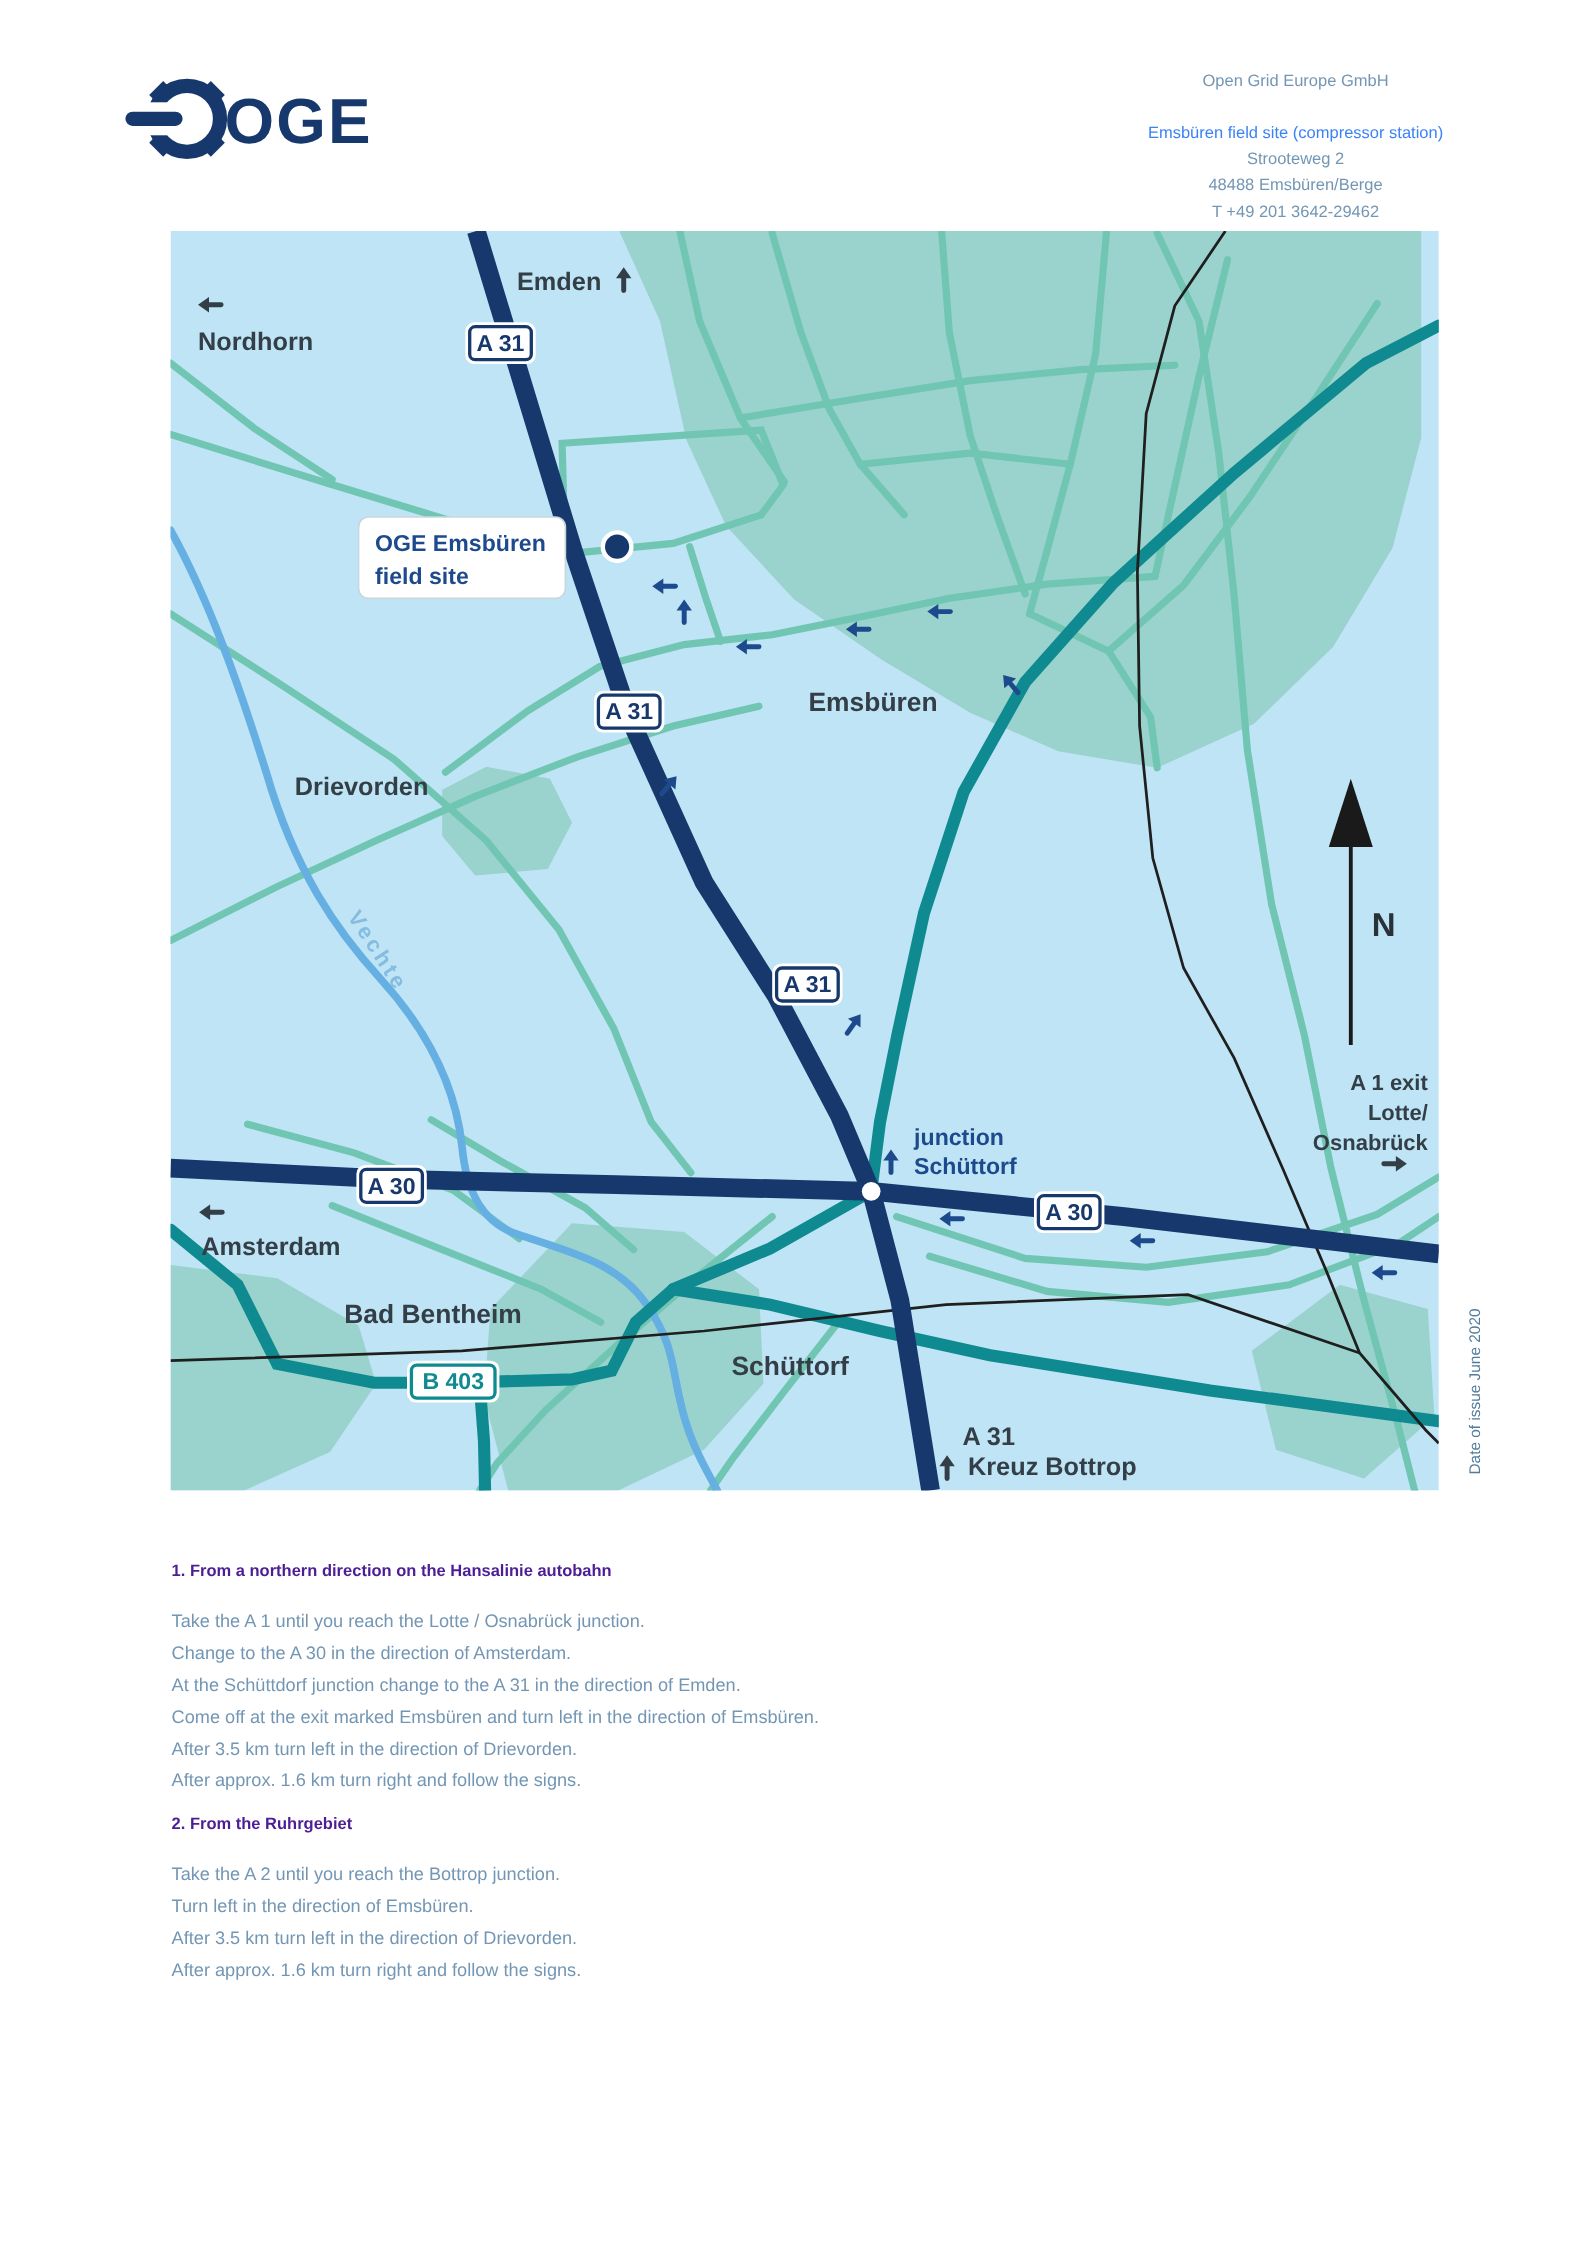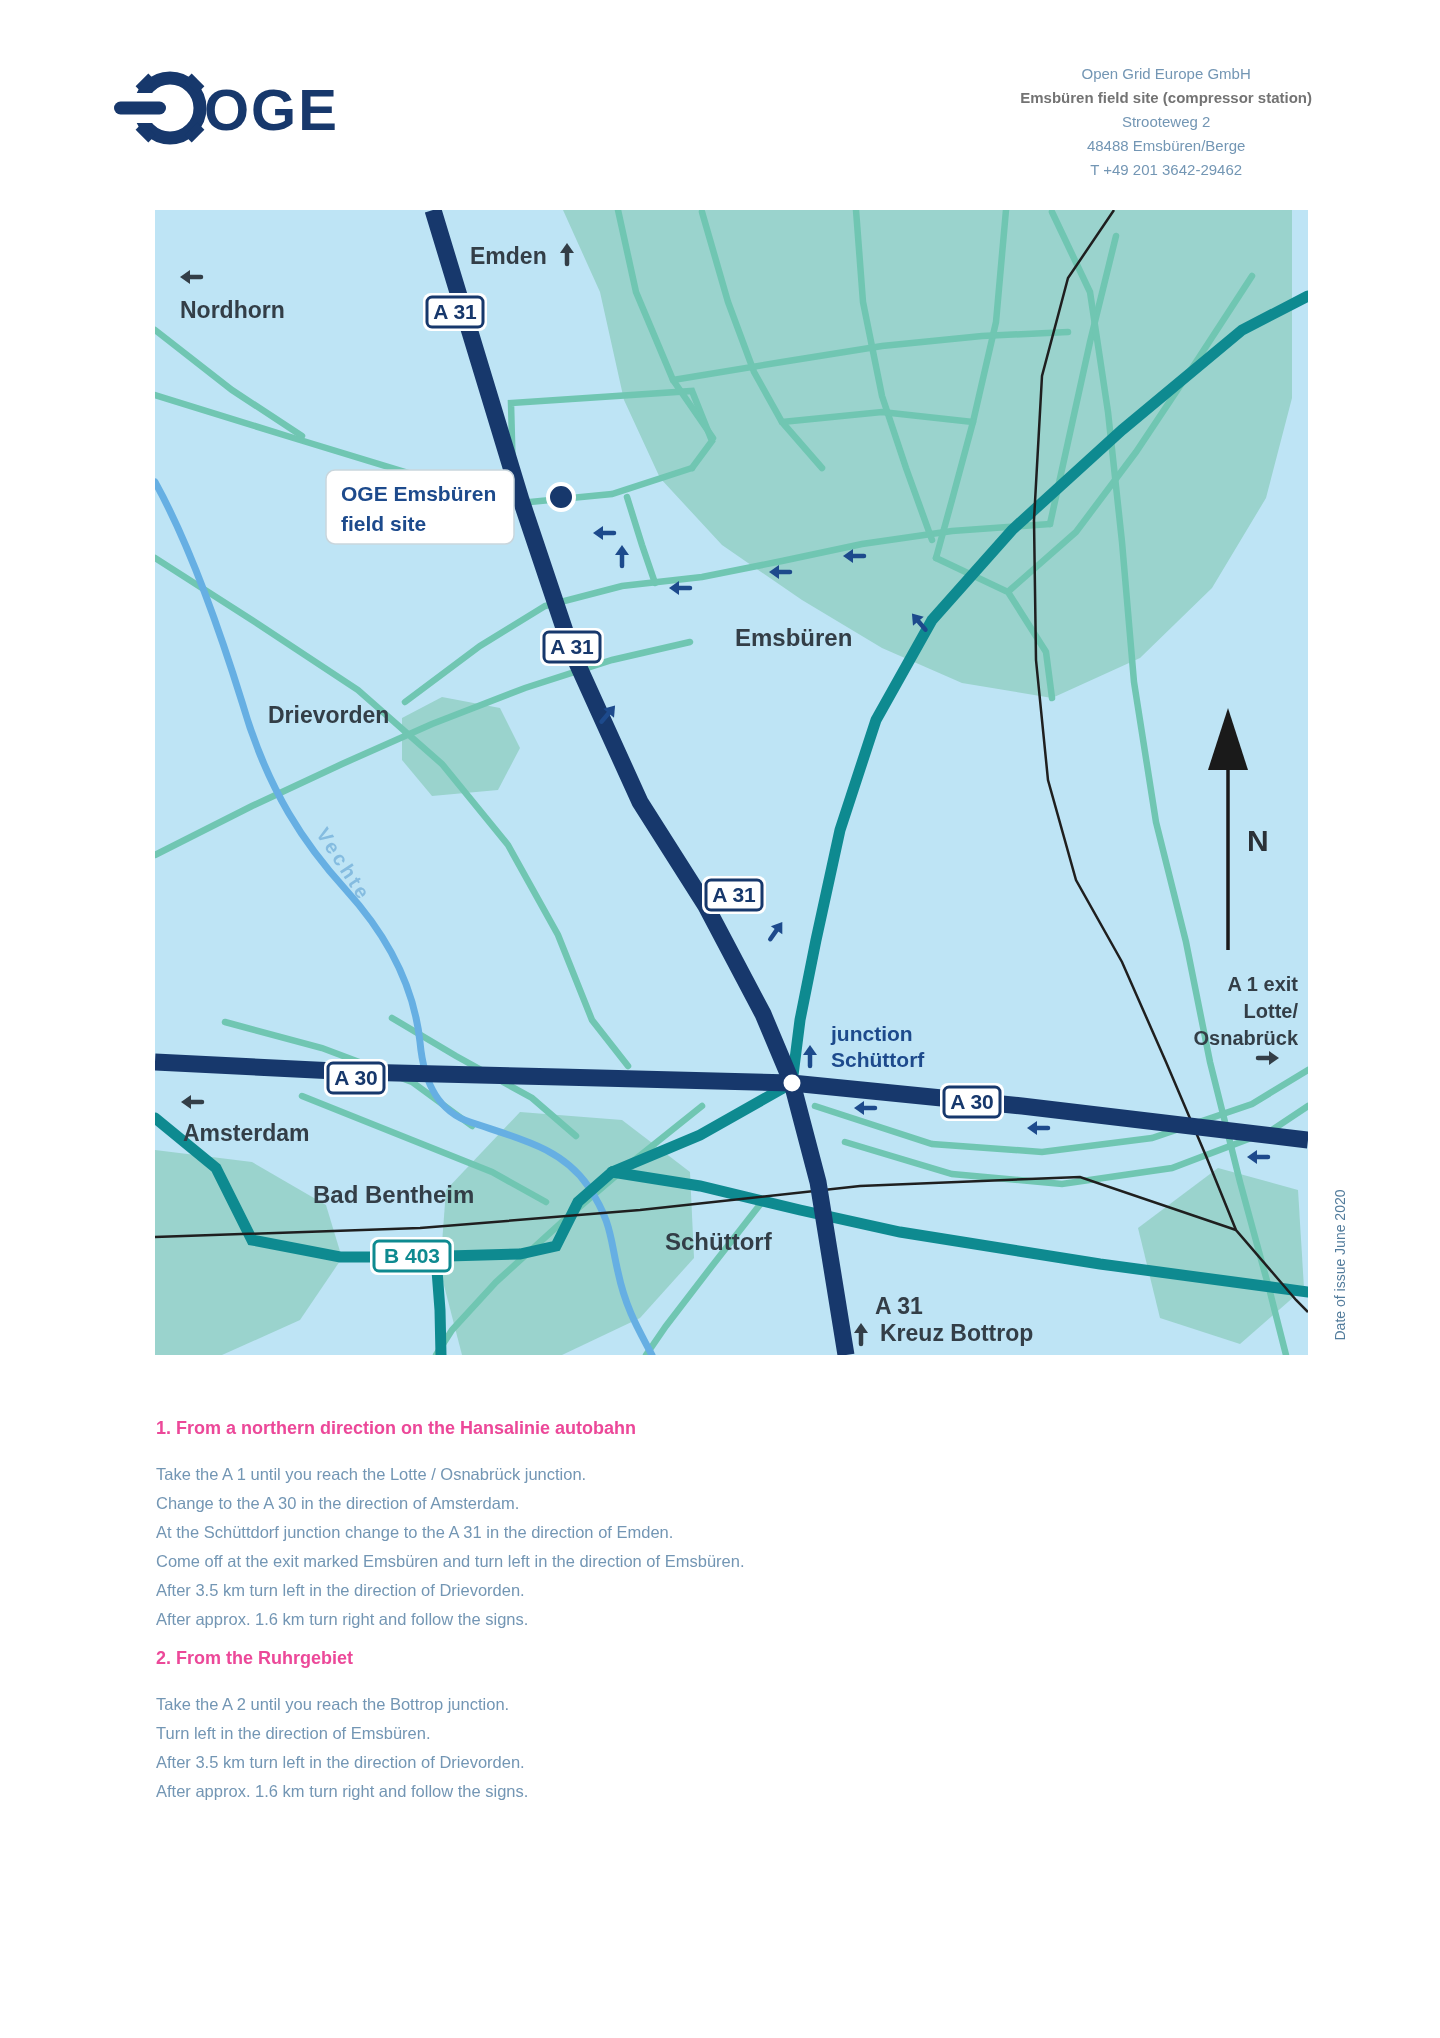--- a/index.html
+++ b/index.html
@@ -2,42 +2,42 @@
 <html><head>
 <meta charset="utf-8">
 <style>
   html,body{margin:0;padding:0;background:#ffffff;}
   body{width:1440px;height:2038px;position:relative;font-family:"Liberation Sans",sans-serif;}
   .page{position:absolute;inset:0;background:#fff;overflow:hidden;}
 
   
   .logo{position:absolute;left:112px;top:60px;width:240px;height:96px;}
   .addr{position:absolute;right:128px;top:62px;text-align:center;font-size:15px;line-height:24px;color:#7396B4;}
-  .addr .bold{font-weight:bold;color:#737373;}
+  .addr .bold{font-weight:normal;color:#3b82f6;margin-top:23px;}
 
   
   .map{position:absolute;left:155px;top:210px;width:1153px;height:1145px;}
 
   svg text{font-family:"Liberation Sans",sans-serif;}
   .place{fill:#333E47;font-size:23px;font-weight:600;}
   .place-lg{fill:#333E47;font-size:24px;font-weight:600;}
   .navy-label{fill:#1D4A8C;font-size:21px;font-weight:700;}
   .badge-text{fill:#17386C;font-size:21px;font-weight:700;text-anchor:middle;}
   .b403-text{fill:#0E8A90;font-size:21px;font-weight:700;text-anchor:middle;}
   .vechte{fill:#85BCE0;font-size:20px;font-weight:600;letter-spacing:3px;text-anchor:middle;}
   .exit-label{fill:#333E47;font-size:20px;font-weight:700;text-anchor:end;}
   .compass-n{fill:#2A3137;font-size:30px;font-weight:600;}
 
   
   .date-issue{position:absolute;left:1340px;top:1265px;transform:translate(-50%,-50%) rotate(-90deg);
     white-space:nowrap;font-size:14px;color:#527C9C;}
 
   
   .directions{position:absolute;left:156px;top:1420px;width:1140px;}
-  .directions h2{margin:0;font-size:18px;font-weight:bold;color:#ec4899;line-height:17px;}
+  .directions h2{margin:0;font-size:15px;font-weight:bold;color:#4c1d95;line-height:17px;}
   .dir-body{margin-top:23px;}
   .dir-body div{font-size:16.5px;line-height:29px;color:#7396B4;}
   .sec2{margin-top:16px;}
 </style>
 </head>
 <body>
 
 <div class="page">
 
   <svg class="logo" viewBox="0 0 240 96">

